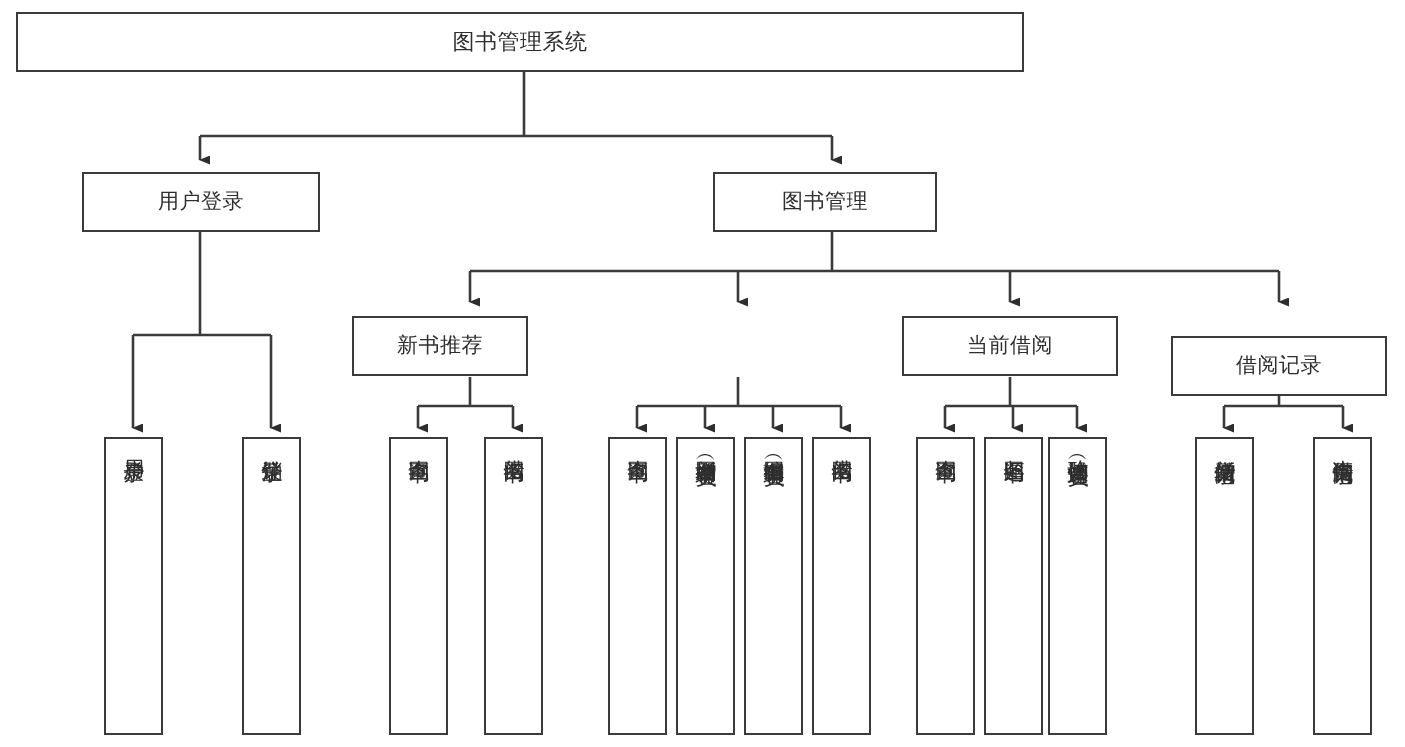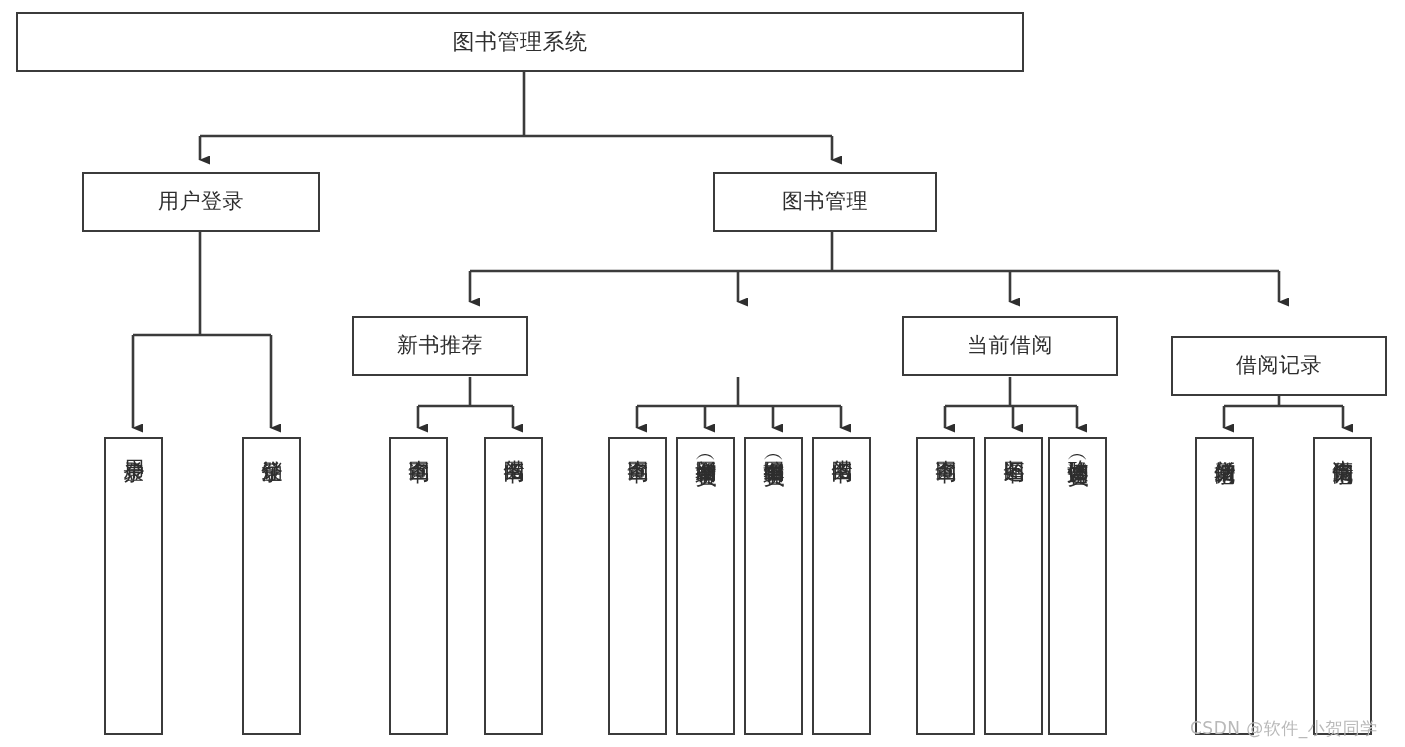--- a/index.html
+++ b/index.html
@@ -202,15 +202,14 @@
   </div>
 
   <div class="node leaf" style="left:1195px; top:437px; width:59px; height:298px;">
     <span class="node-label">新增借阅记录</span>
   </div>
 
   <div class="node leaf" style="left:1313px; top:437px; width:59px; height:298px;">
     <span class="node-label">查询借阅记录</span>
   </div>
 
-  <div id="watermark">CSDN @软件_小贺同学</div>
 
 </div>
 
 </body></html>

